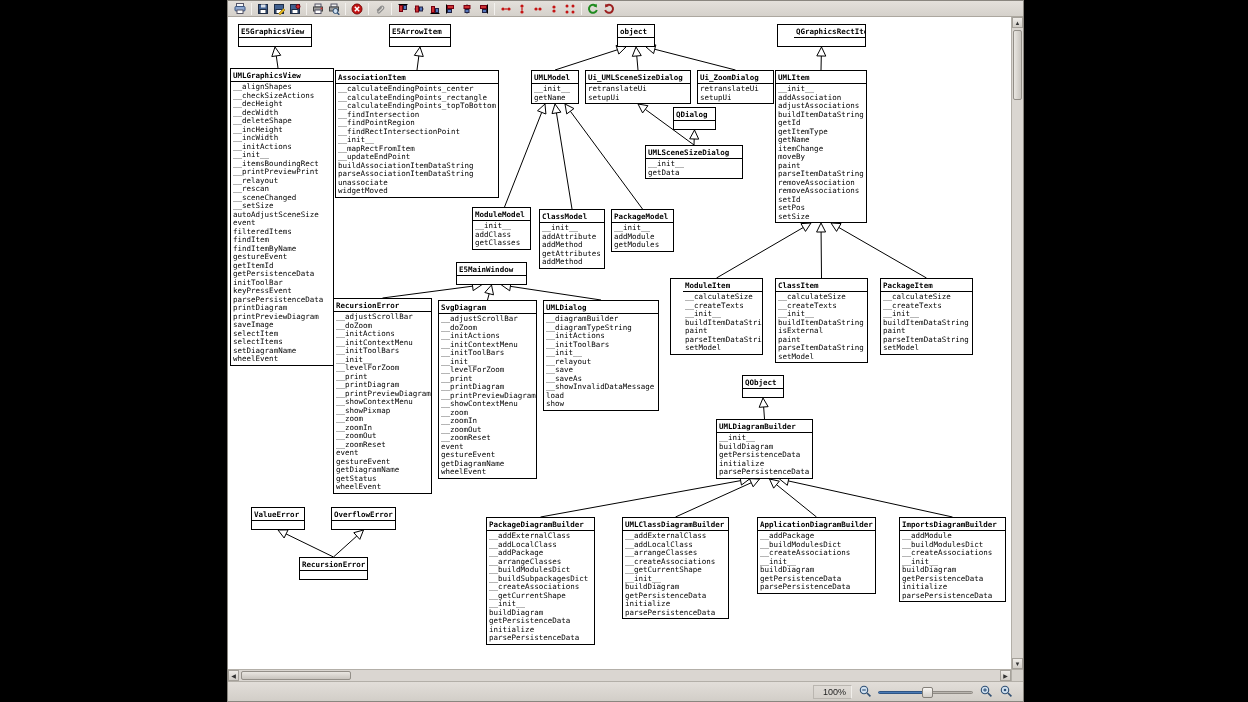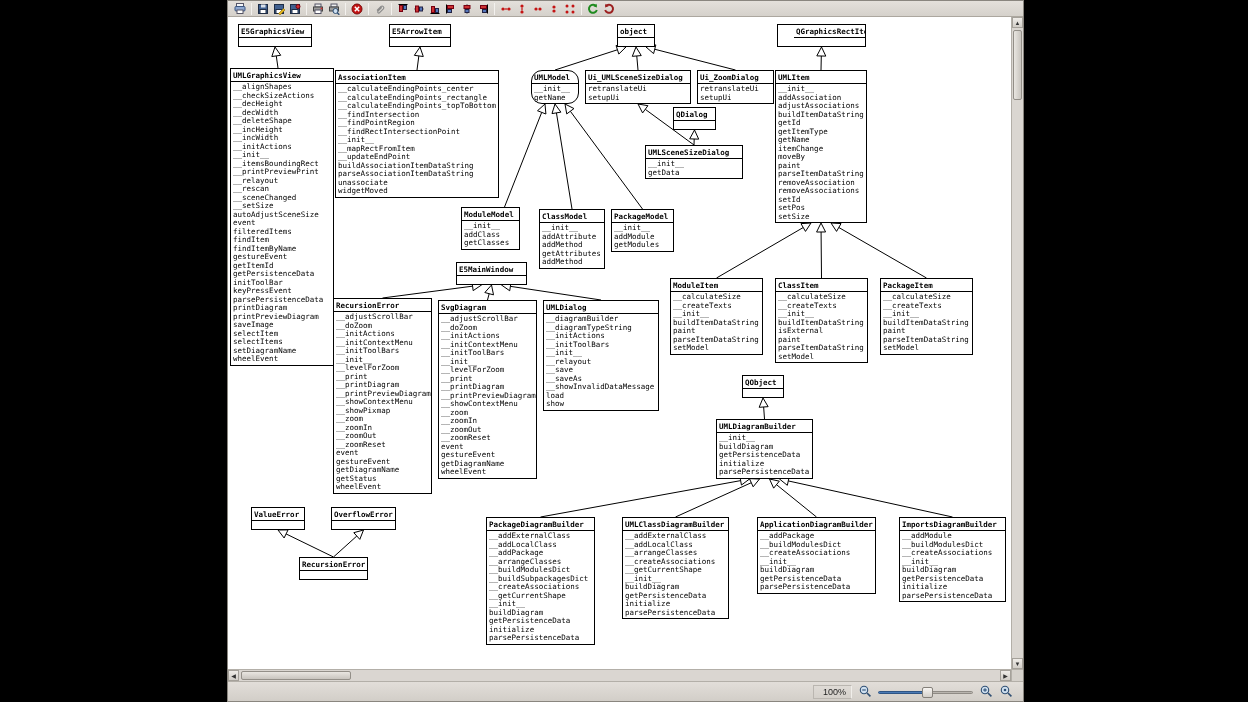--- a/index.html
+++ b/index.html
@@ -367,21 +367,21 @@
               <div class="uml-member">buildAssociationItemDataString</div>
               <div class="uml-member">parseAssociationItemDataString</div>
               <div class="uml-member">unassociate</div>
               <div class="uml-member">widgetMoved</div>
             </div>
           </div>
           <div class="uml-box" style="left: 389px; top: 7px; width: 38px;">
             <div class="uml-title">object</div>
             <div class="uml-members"></div>
           </div>
-          <div class="uml-box" style="left: 303px; top: 53px; width: 48px; border-radius: 11px;">
+          <div class="uml-box" style="left: 303px; top: 53px; width: 48px;">
             <div class="uml-title">UMLModel</div>
             <div class="uml-members">
               <div class="uml-member">__init__</div>
               <div class="uml-member">getName</div>
             </div>
           </div>
           <div class="uml-box" style="left: 357px; top: 53px; width: 106px;">
             <div class="uml-title">Ui_UMLSceneSizeDialog</div>
             <div class="uml-members">
               <div class="uml-member">retranslateUi</div>
@@ -424,21 +424,21 @@
               <div class="uml-member">moveBy</div>
               <div class="uml-member">paint</div>
               <div class="uml-member">parseItemDataString</div>
               <div class="uml-member">removeAssociation</div>
               <div class="uml-member">removeAssociations</div>
               <div class="uml-member">setId</div>
               <div class="uml-member">setPos</div>
               <div class="uml-member">setSize</div>
             </div>
           </div>
-          <div class="uml-box" style="left: 233px; top: 190px; width: 59px;">
+          <div class="uml-box" style="left: 244px; top: 190px; width: 59px;">
             <div class="uml-title">ModuleModel</div>
             <div class="uml-members">
               <div class="uml-member">__init__</div>
               <div class="uml-member">addClass</div>
               <div class="uml-member">getClasses</div>
             </div>
           </div>
           <div class="uml-box" style="left: 311px; top: 192px; width: 66px;">
             <div class="uml-title">ClassModel</div>
             <div class="uml-members">
@@ -520,21 +520,21 @@
               <div class="uml-member">__initToolBars</div>
               <div class="uml-member">__init__</div>
               <div class="uml-member">__relayout</div>
               <div class="uml-member">__save</div>
               <div class="uml-member">__saveAs</div>
               <div class="uml-member">__showInvalidDataMessage</div>
               <div class="uml-member">load</div>
               <div class="uml-member">show</div>
             </div>
           </div>
-          <div class="uml-box" style="left: 442px; top: 261px; width: 93px;">
+          <div class="uml-box" style="left: 442px; top: 261px; width: 93px; padding-left: 12px;">
             <div class="uml-title">ModuleItem</div>
             <div class="uml-members">
               <div class="uml-member">__calculateSize</div>
               <div class="uml-member">__createTexts</div>
               <div class="uml-member">__init__</div>
               <div class="uml-member">buildItemDataString</div>
               <div class="uml-member">paint</div>
               <div class="uml-member">parseItemDataString</div>
               <div class="uml-member">setModel</div>
             </div>

